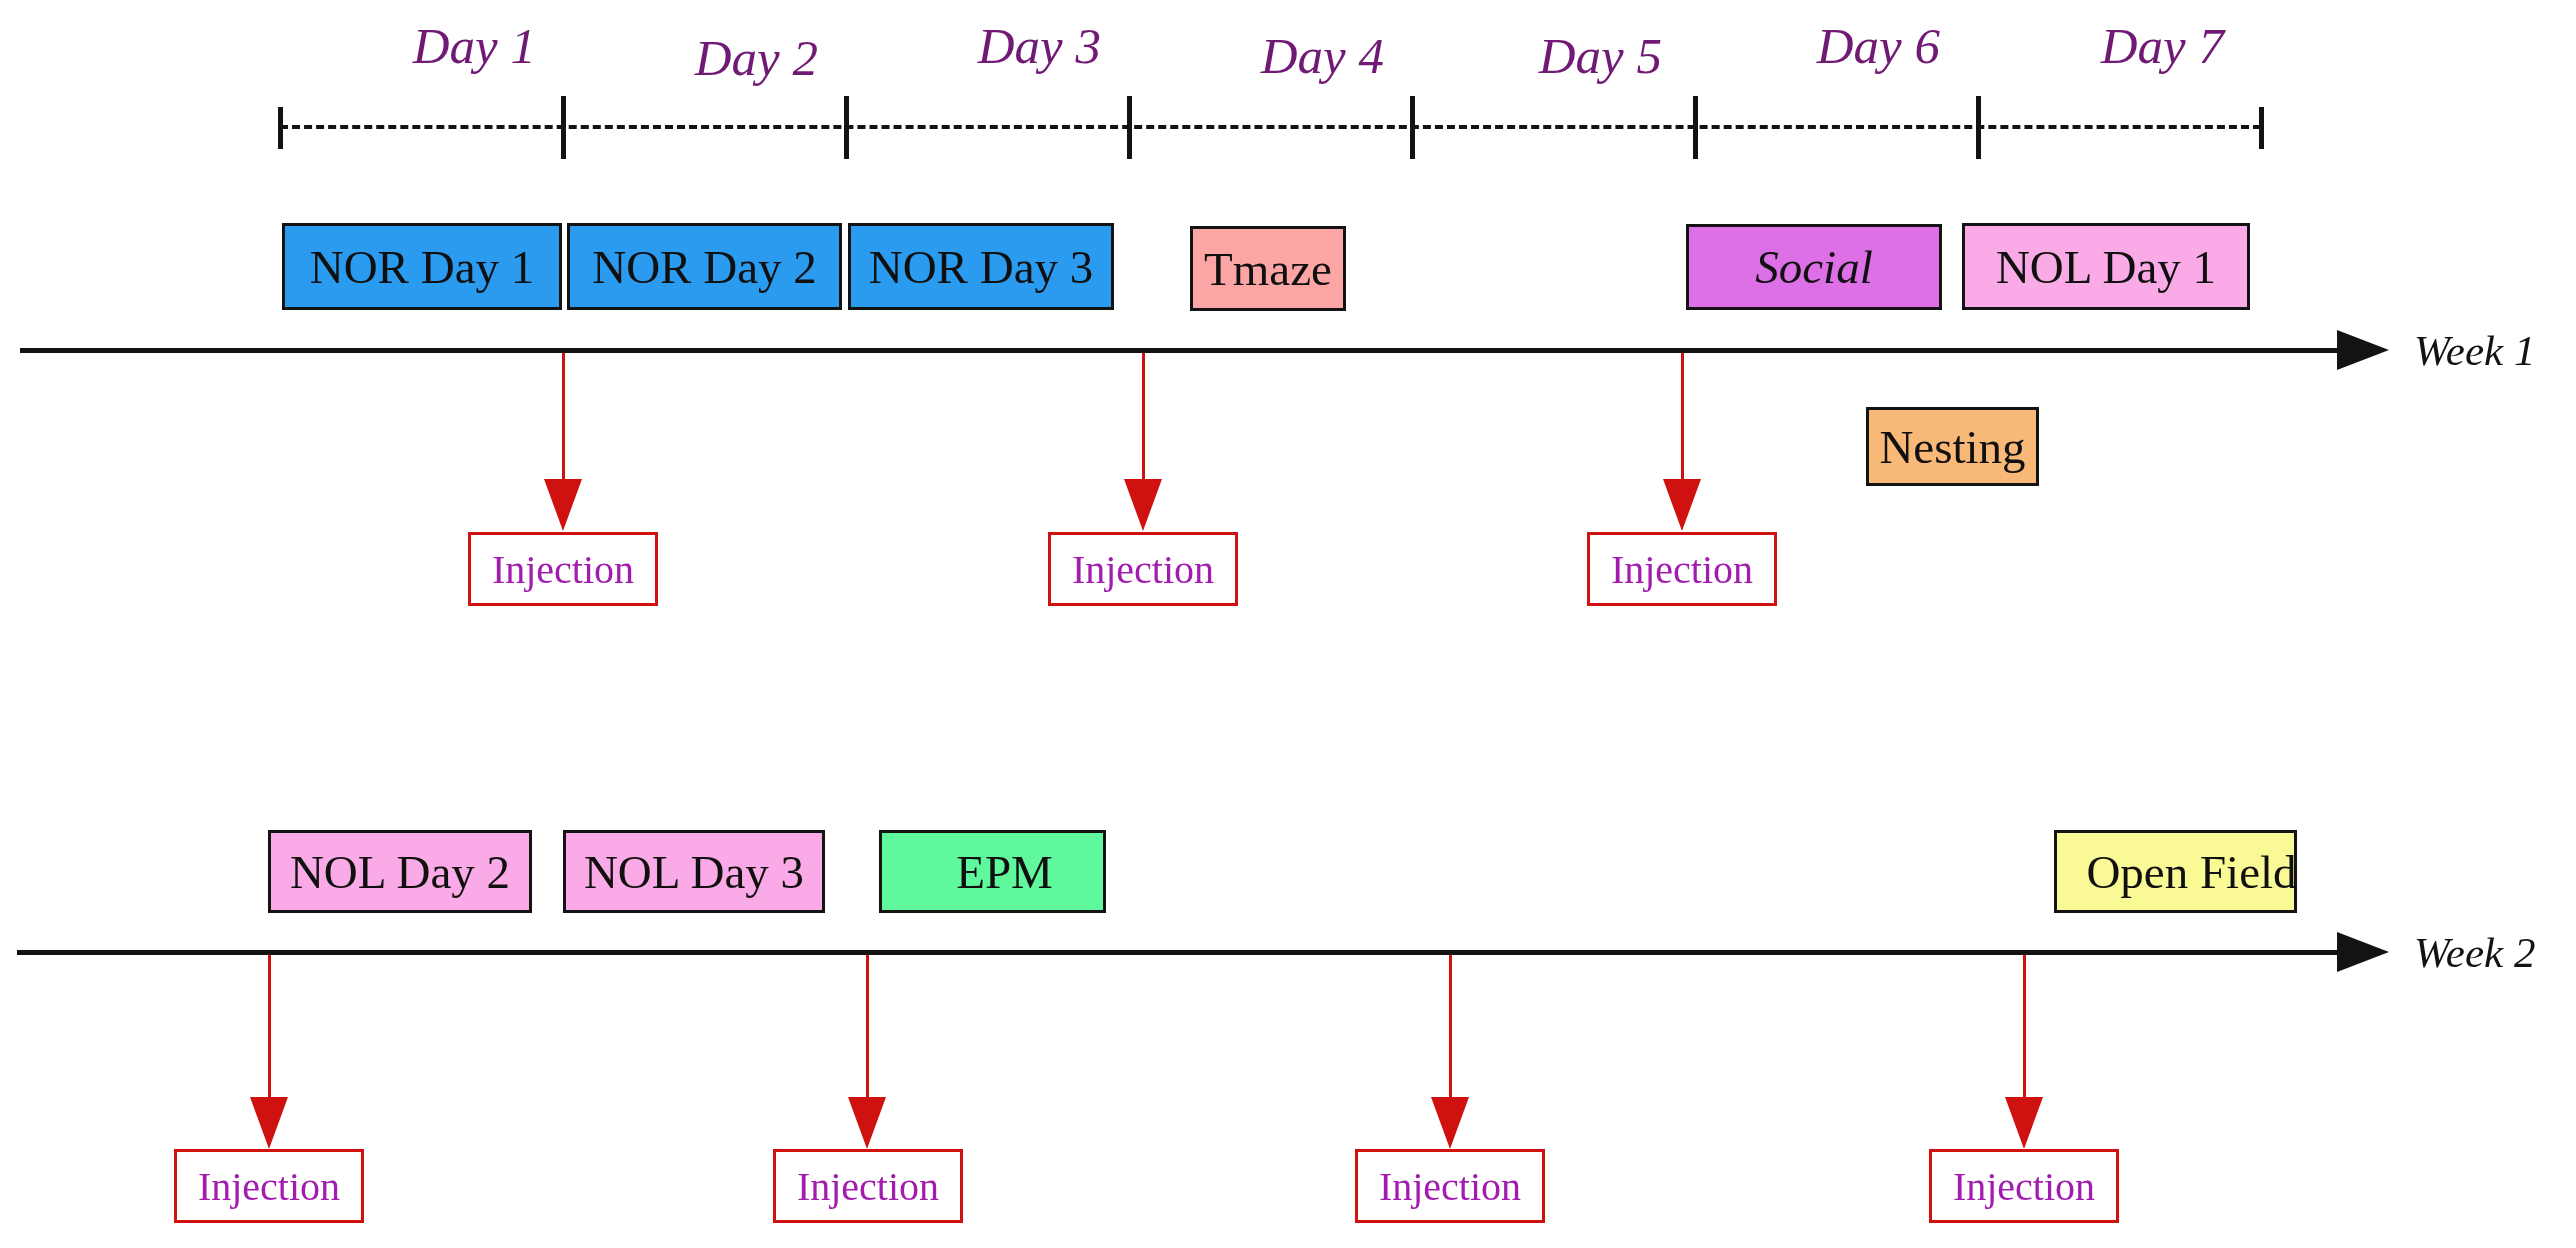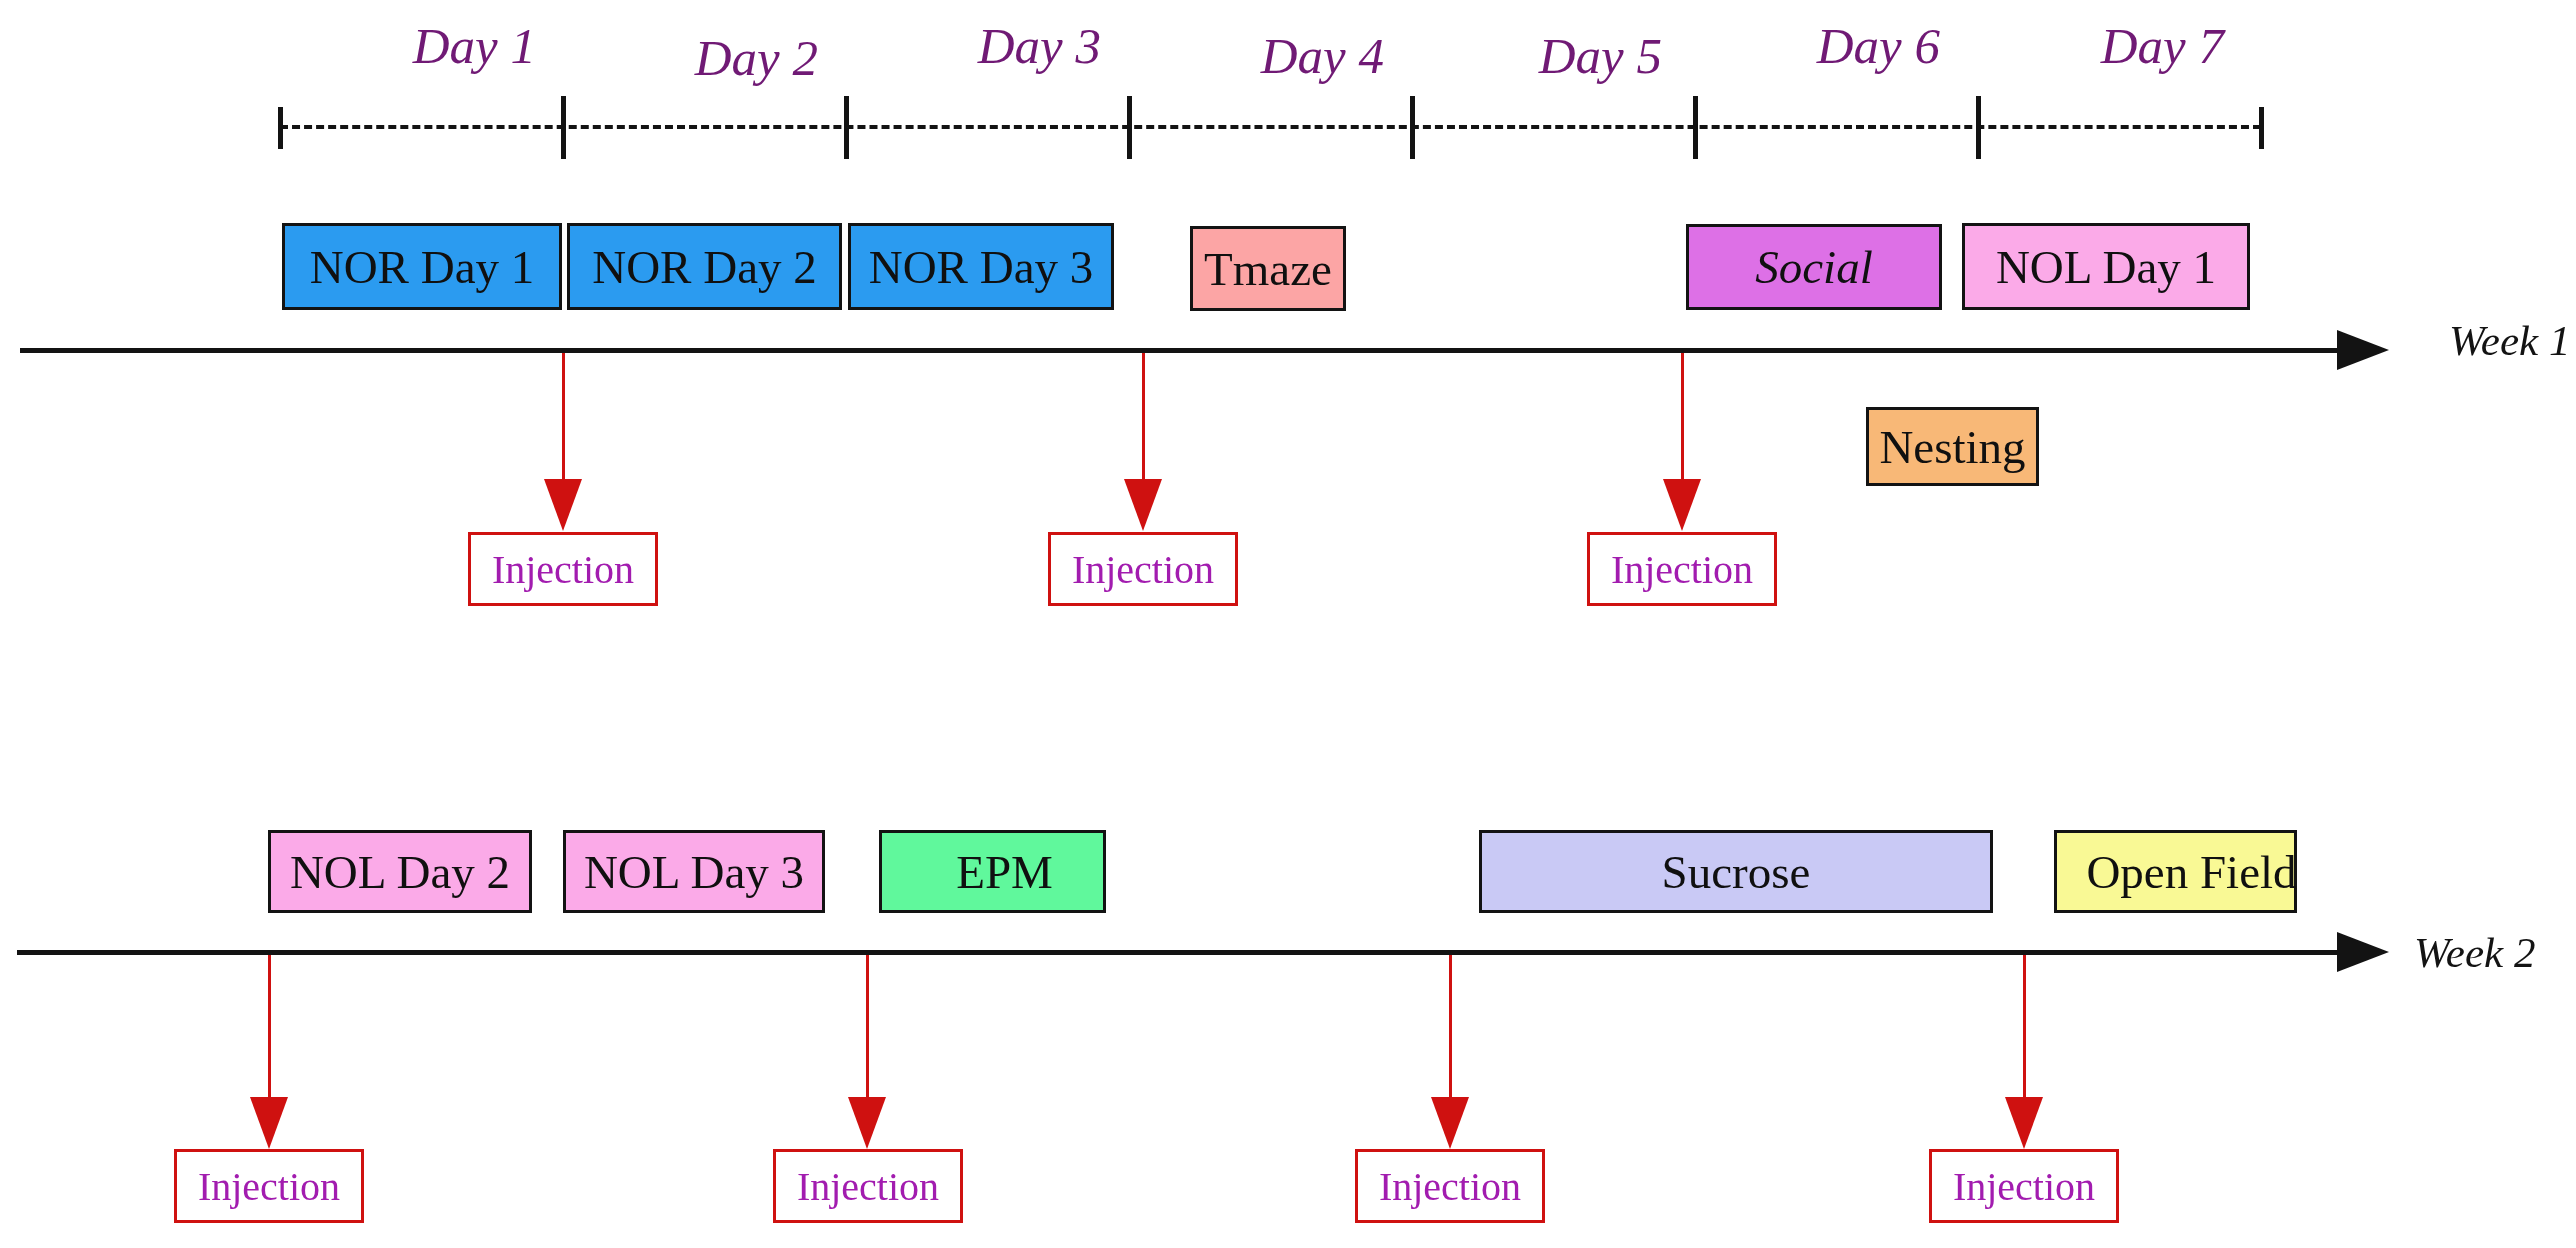--- a/index.html
+++ b/index.html
@@ -75,40 +75,39 @@
 
   <div class="box c-blue" style="left:282px;top:223px;width:280px;height:87px;">NOR Day 1</div>
   <div class="box c-blue" style="left:567px;top:223px;width:275px;height:87px;">NOR Day 2</div>
   <div class="box c-blue" style="left:848px;top:223px;width:266px;height:87px;">NOR Day 3</div>
   <div class="box c-green" style="left:1190px;top:226px;width:156px;height:85px;">Tmaze</div>
   <div class="box c-magenta" style="left:1686px;top:224px;width:256px;height:86px;">Social</div>
   <div class="box c-pink" style="left:1962px;top:223px;width:288px;height:87px;">NOL Day 1</div>
 
   <div class="axis" style="left:20px;top:348px;width:2317px;"></div>
   <div class="axis-head" style="left:2337px;top:330px;"></div>
-  <div class="week-label" style="left:2414px;top:316px;margin-left:35px;">Week 1</div>
+  <div class="week-label" style="left:2414px;top:326px;">Week 1</div>
 
   <div class="box c-orange" style="left:1866px;top:387px;width:173px;height:79px;margin-top:20px;">Nesting</div>
 
   <div class="inj-shaft" style="left:562px;top:353px;height:127px;"></div>
   <div class="inj-head" style="left:544px;top:479px;"></div>
   <div class="inj-box" style="left:468px;top:532px;width:190px;height:74px;">Injection</div>
 
   <div class="inj-shaft" style="left:1142px;top:353px;height:127px;"></div>
   <div class="inj-head" style="left:1124px;top:479px;"></div>
   <div class="inj-box" style="left:1048px;top:532px;width:190px;height:74px;">Injection</div>
 
   <div class="inj-shaft" style="left:1681px;top:353px;height:127px;"></div>
   <div class="inj-head" style="left:1663px;top:479px;"></div>
   <div class="inj-box" style="left:1587px;top:532px;width:190px;height:74px;">Injection</div>
 
   <div class="box c-pink" style="left:268px;top:830px;width:264px;height:83px;">NOL Day 2</div>
   <div class="box c-pink" style="left:563px;top:830px;width:262px;height:83px;">NOL Day 3</div>
   <div class="box c-ltgreen" style="left:879px;top:830px;width:227px;height:83px;padding-left:24px;">EPM</div>
-  <div class="box c-lavender" style="left:1479px;top:830px;width:514px;height:83px;">Sucrose</div>
   <div class="box c-yellow" style="left:2054px;top:830px;width:243px;height:83px;padding-left:32px;">Open Field</div>
 
   <div class="axis" style="left:17px;top:950px;width:2320px;"></div>
   <div class="axis-head" style="left:2337px;top:932px;"></div>
   <div class="week-label" style="left:2414px;top:928px;">Week 2</div>
 
   <div class="inj-shaft" style="left:268px;top:955px;height:142px;"></div>
   <div class="inj-head" style="left:250px;top:1097px;"></div>
   <div class="inj-box" style="left:174px;top:1149px;width:190px;height:74px;">Injection</div>
 

